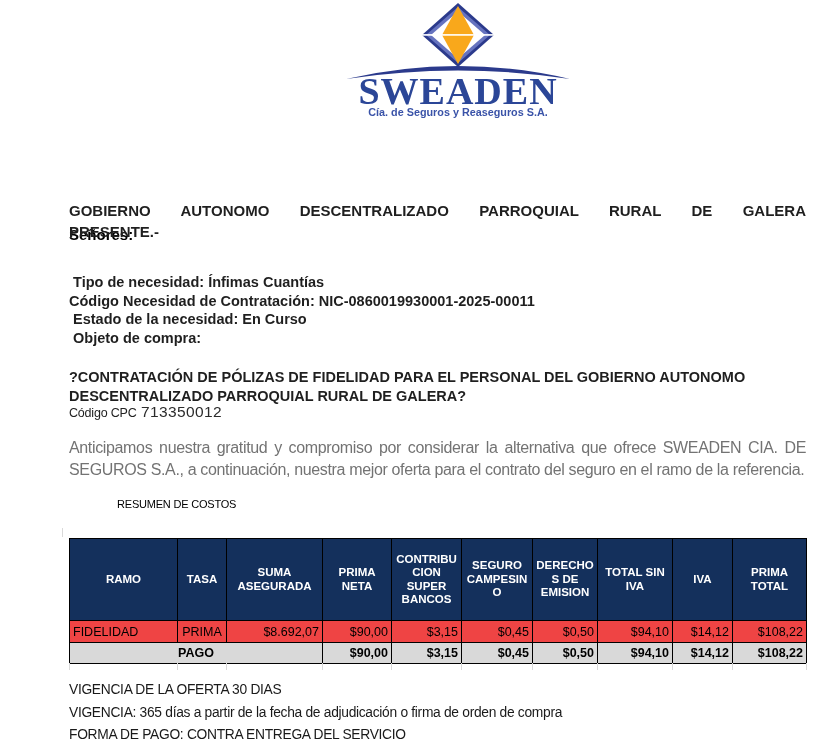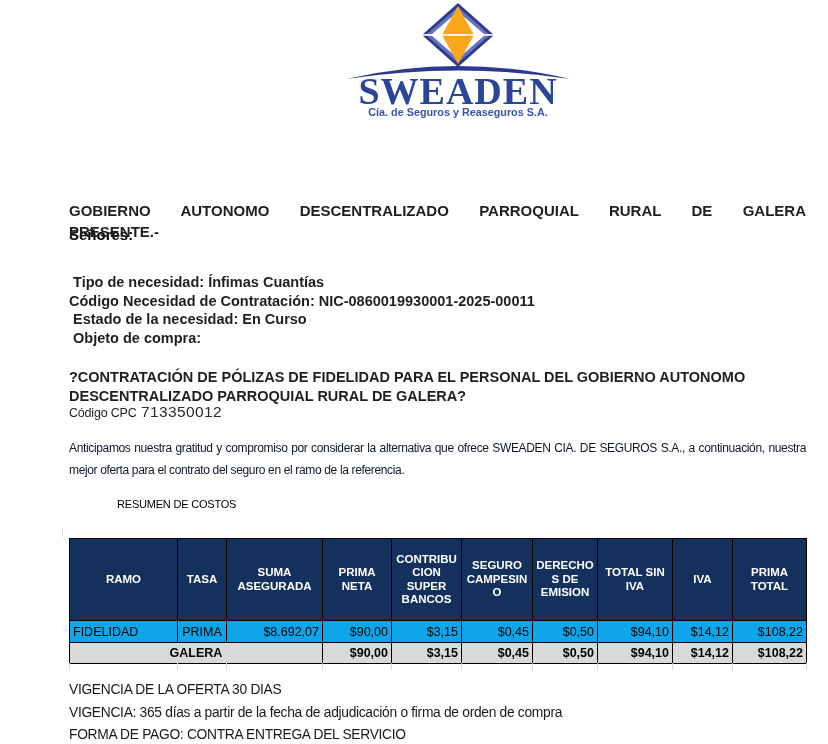--- a/index.html
+++ b/index.html
@@ -14,32 +14,32 @@
   .date-line{left:69px;top:147px;width:737px;font-size:14.5px;letter-spacing:-0.2px;color:#1a1a1a;}
   .salutation{left:69px;top:182px;width:737px;font-size:15px;font-weight:bold;color:#000;margin-top:44px;}
   .recipient{left:69px;top:200px;width:737px;font-size:15px;font-weight:bold;color:#1f1f1f;line-height:21px;}
   .recipient .just{text-align:justify;text-align-last:justify;}
   .details{left:69px;top:273px;width:737px;font-size:14.5px;font-weight:bold;color:#1f1f1f;line-height:18.6px;}
   .detail-line{white-space:pre-wrap;}
   .purchase-object{left:69px;top:368px;width:737px;font-size:14.5px;font-weight:bold;color:#1f1f1f;line-height:18.6px;}
   .cpc-line{left:69px;top:403px;width:737px;}
   .cpc-label{font-size:12.5px;color:#222;letter-spacing:-0.2px;}
   .cpc-code{font-size:15.5px;color:#2b2b2b;letter-spacing:0.4px;}
-  .intro{left:69px;top:437px;width:737px;font-size:12px;letter-spacing:-0.35px;color:#0f172a;
+  .intro{left:69px;top:437px;width:737px;font-size:16px;letter-spacing:-0.35px;color:#737373;
          line-height:22px;text-align:justify;}
   .costs-heading{left:69px;top:498px;width:737px;font-size:11px;letter-spacing:-0.2px;color:#000000;margin-left:48px;}
 
   
   .cost-table-wrap{left:69px;top:538px;}
   table.cost{border-collapse:collapse;table-layout:fixed;width:737px;}
   table.cost th,table.cost td{border:1px solid #000;overflow:hidden;}
   table.cost th{height:79px;background:#14305c;color:#ffffff;font-size:11.5px;font-weight:bold;
                 text-align:center;vertical-align:middle;line-height:13.5px;padding:1px 2px;
                 overflow-wrap:break-word;word-break:break-word;}
-  table.cost td{height:21px;font-size:12.5px;color:#000;padding:0 3px;background:#0ea5e9;vertical-align:middle;}
+  table.cost td{height:21px;font-size:12.5px;color:#000;padding:0 3px;background:#ef4444;vertical-align:middle;}
   table.cost tr.total td{background:#d9d9d9;font-weight:bold;height:20px;}
   .al{text-align:left;} .ac{text-align:center;} .ar{text-align:right;}
 
   
   .grid-stubs{left:69px;top:663px;display:flex;height:7px;}
   .grid-stubs div{border-right:1px solid #d9d9d9;height:7px;}
   .grid-stubs div:first-child{border-left:1px solid #d9d9d9;}
   .grid-mark{left:62px;top:528px;width:1px;height:9px;background:#d9d9d9;}
 
   
@@ -129,21 +129,21 @@
           <td class="ar">$8.692,07</td>
           <td class="ar">$90,00</td>
           <td class="ar">$3,15</td>
           <td class="ar">$0,45</td>
           <td class="ar">$0,50</td>
           <td class="ar">$94,10</td>
           <td class="ar">$14,12</td>
           <td class="ar">$108,22</td>
         </tr>
         <tr class="total">
-          <td class="ac" colspan="3">GALERA</td>
+          <td class="ac" colspan="3">PAGO</td>
           <td class="ar">$90,00</td>
           <td class="ar">$3,15</td>
           <td class="ar">$0,45</td>
           <td class="ar">$0,50</td>
           <td class="ar">$94,10</td>
           <td class="ar">$14,12</td>
           <td class="ar">$108,22</td>
         </tr>
       </tbody>
     </table>

